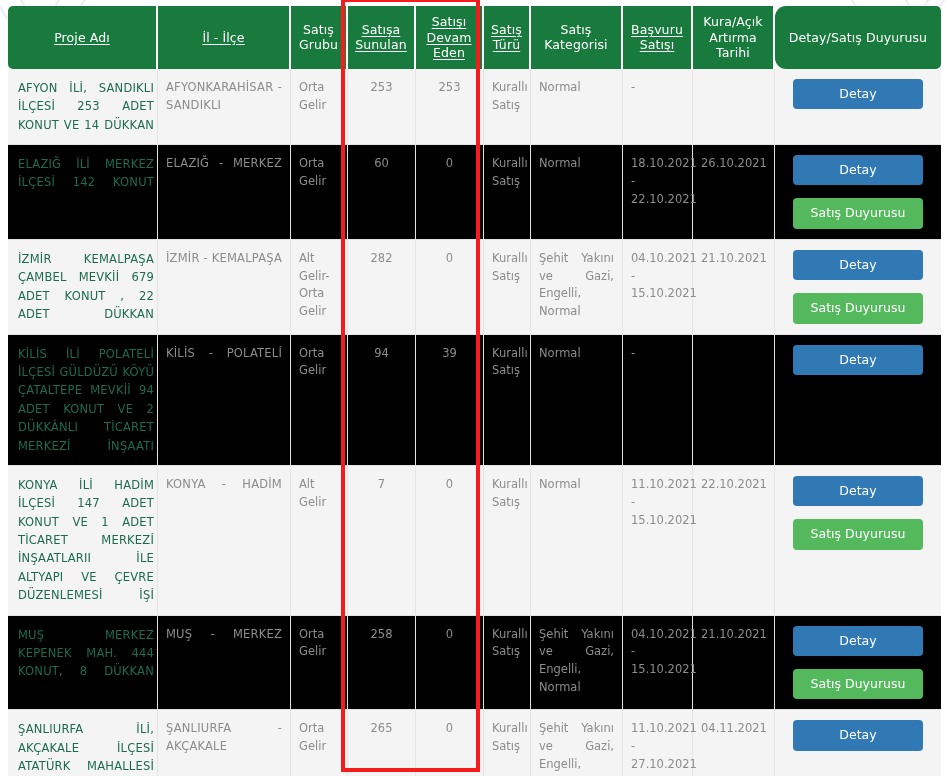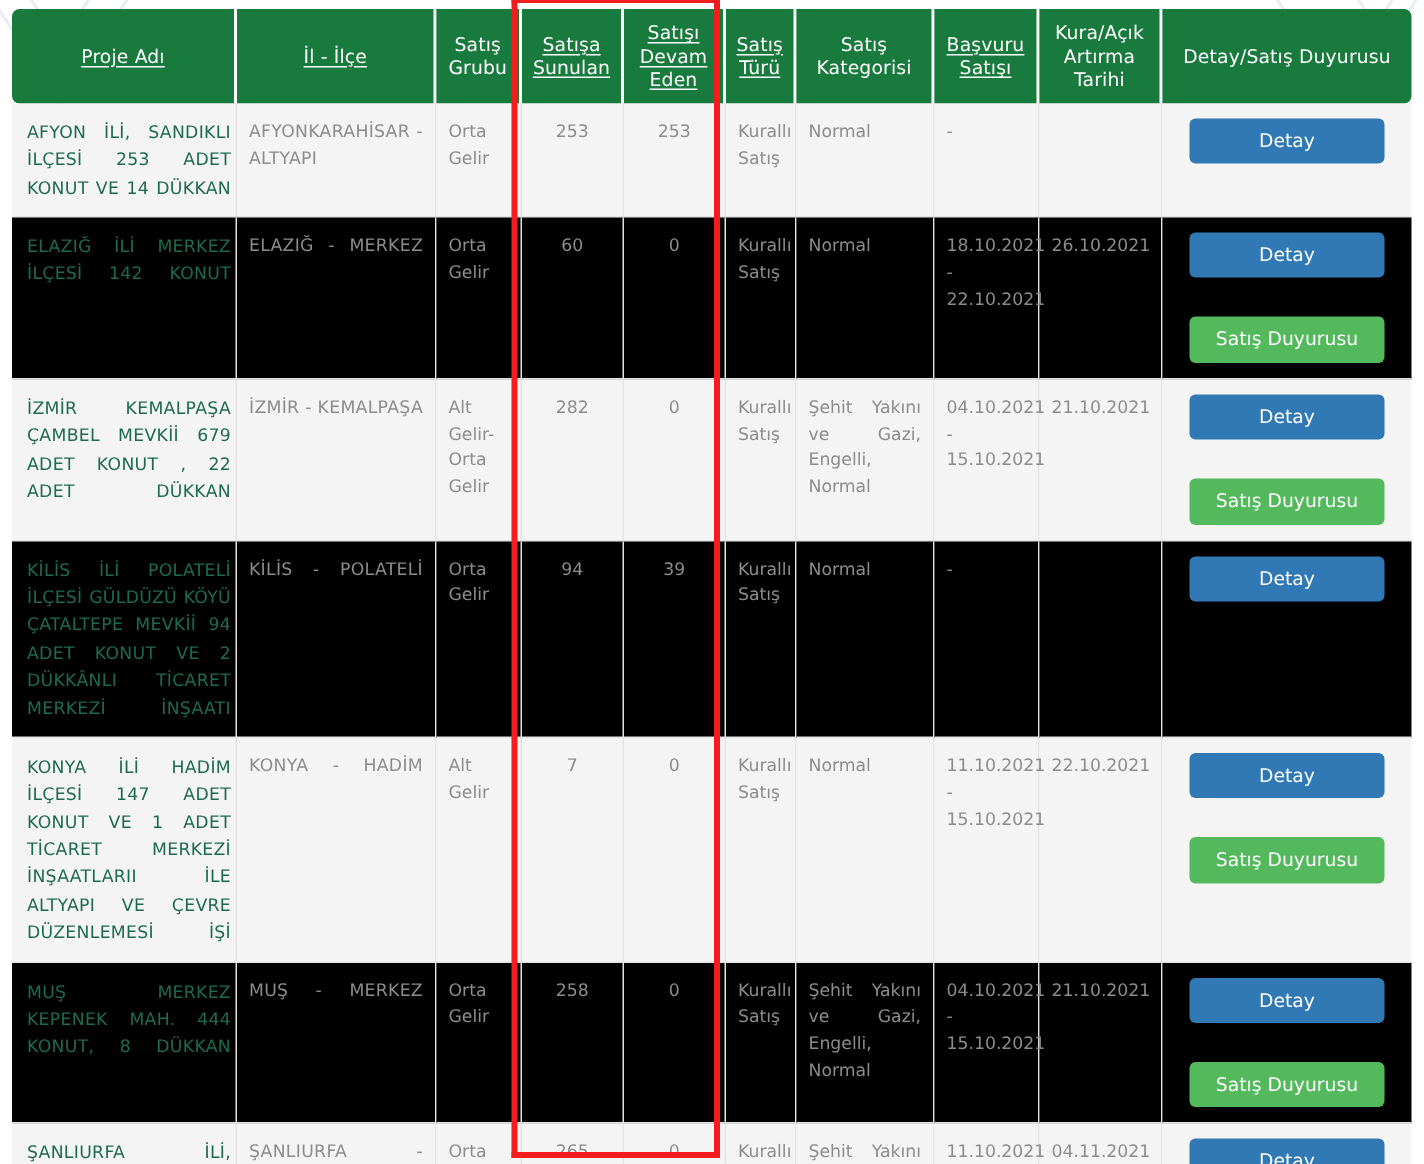--- a/index.html
+++ b/index.html
@@ -52,21 +52,21 @@
     font-size: 12.5px;
     text-align: center;
     vertical-align: middle;
     padding: 8px 5px;
     height: 60px;
     box-sizing: border-box;
     border-right: 2px solid #ffffff;
     line-height: 1.25;
     letter-spacing: 0.1px;
   }
-  thead th:last-child { border-right: none; }
+  thead th:last-child { border-right: none; border-radius: 11px; }
   thead th:first-child { border-top-left-radius: 5px; border-bottom-left-radius: 5px; }
   thead th:last-child  { border-top-right-radius: 5px; border-bottom-right-radius: 5px; }
 
   thead th .sortable {
     text-decoration: underline;
     text-underline-offset: 2px;
     cursor: pointer;
   }
 
   
@@ -116,21 +116,21 @@
     border: none;
     border-radius: 4px;
     color: #ffffff;
     font-size: 12.5px;
     font-family: "DejaVu Sans", "Liberation Sans", sans-serif;
     padding: 8px 4px;
     cursor: pointer;
     line-height: 1.15;
   }
   .btn-detay    { background: #3079b5; }
-  .btn-duyuru   { background: #54b95c; margin-top: 26px; }
+  .btn-duyuru   { background: #54b95c; margin-top: 13px; }
 
   
   #annotation-box {
     position: absolute;
     left: 341px;
     top: 0px;
     width: 139px;
     height: 772px;
     border: 4px solid #f41c1c;
     border-top: none;
@@ -208,21 +208,21 @@
           </th>
           <th>
             <span>Detay/Satış Duyurusu</span>
           </th>
         </tr>
       </thead>
 
       <tbody id="table-body">
           <tr class="odd">
             <td class="proje">AFYON İLİ, SANDIKLI İLÇESİ 253 ADET KONUT VE 14 DÜKKAN</td>
-            <td class="ililce">AFYONKARAHİSAR - ALTYAPI</td>
+            <td class="ililce">AFYONKARAHİSAR - SANDIKLI</td>
             <td class="">Orta Gelir</td>
             <td class="num">253</td>
             <td class="num">253</td>
             <td class="">Kurallı Satış</td>
             <td class="katg">Normal</td>
             <td class="donem">-</td>
             <td class=""></td>
             <td class="actions">
               <button class="btn btn-detay">Detay</button>
             </td>

